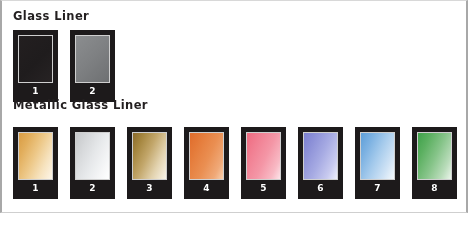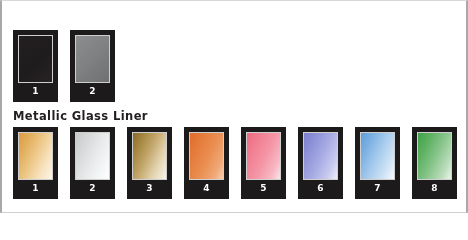--- a/index.html
+++ b/index.html
@@ -31,21 +31,21 @@
   .section-title {
     font-family: "DejaVu Sans", sans-serif;
     font-weight: bold;
     font-size: 11.5px;
     letter-spacing: 0.4px;
     color: #231f20;
     position: absolute;
     white-space: nowrap;
   }
   #title-glass { left: 11px; top: 8px; }
-  #title-metallic { left: 11px; top: 108px; }
+  #title-metallic { left: 11px; top: 97px; }
 
   .swatch-row {
     position: absolute;
     display: flex;
     flex-direction: row;
   }
   #row-glass { left: 12px; top: 30px; gap: 14px; }
   #row-metallic { left: 12px; top: 127px; gap: 14px; }
 
   .card {
@@ -82,20 +82,21 @@
     width: 100%;
     text-shadow: 0 0 1px rgba(0,0,0,0.6);
   }
 </style>
 </head>
 <body>
 
 <div id="page">
   <div class="inner">
 
+    <div class="section-title" id="title-glass">Glass Liner</div>
 
     <div class="swatch-row" id="row-glass">
         <div class="card">
           <div class="chip">
             <div class="chip-fill" style="background: linear-gradient(135deg, rgb(35, 31, 32) 0%, rgb(31, 28, 29) 55%, rgb(39, 35, 36) 100%);"></div>
           </div>
           <div class="card-number">1</div>
         </div>
         <div class="card">
           <div class="chip">

